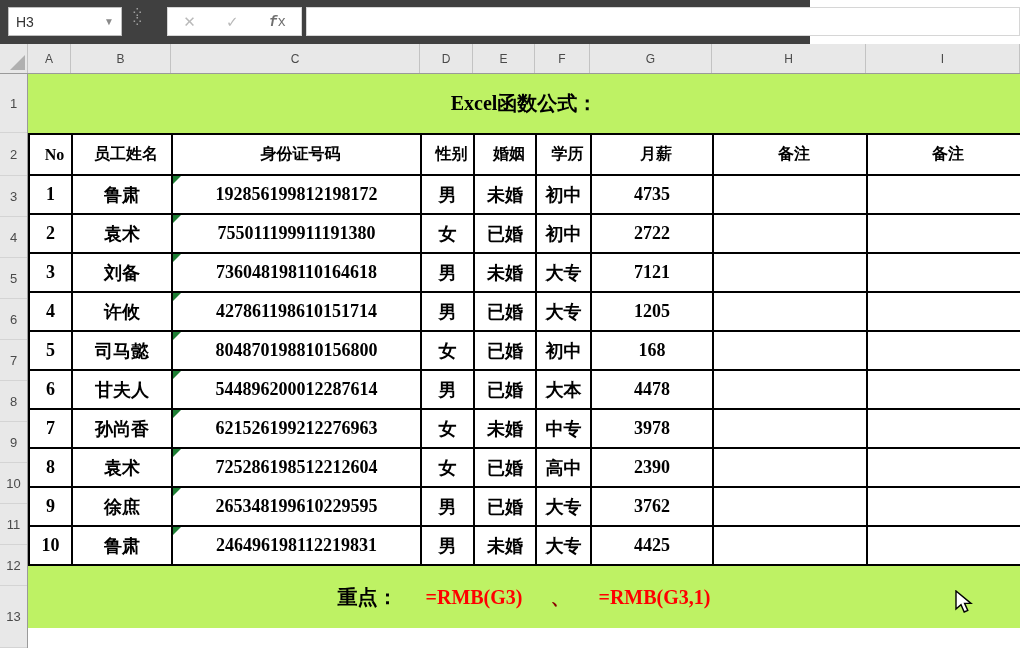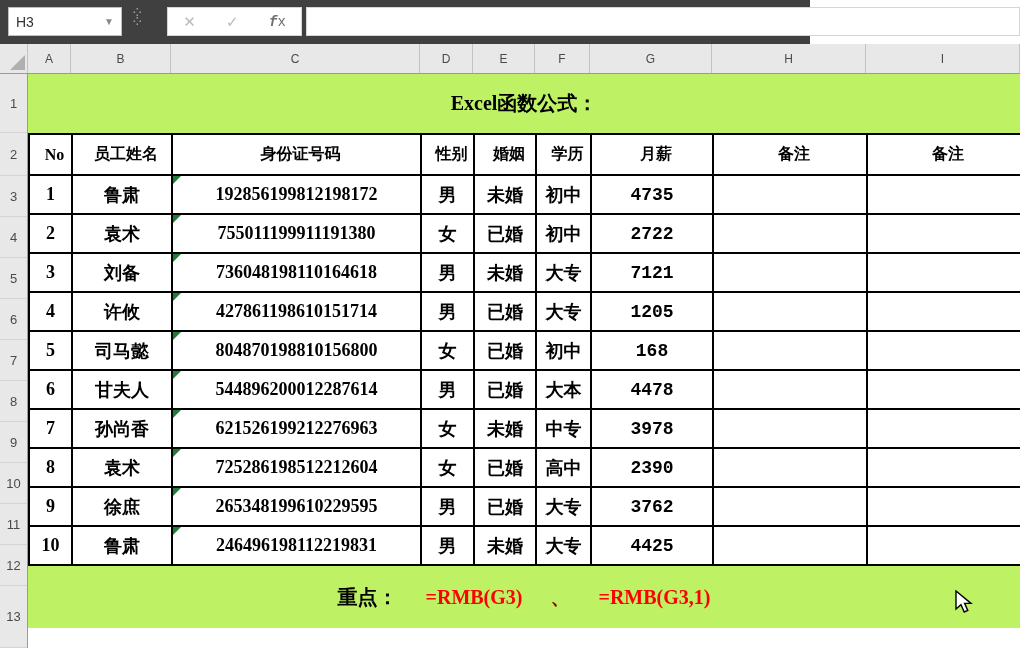--- a/index.html
+++ b/index.html
@@ -79,21 +79,21 @@
     border-collapse:collapse;table-layout:fixed;width:992px;
     font-family:"Liberation Serif","DejaVu Serif",serif;font-weight:bold;
   }
   table.grid td,table.grid th{
     border:2px solid #000;text-align:center;vertical-align:middle;
     padding:0;overflow:hidden;
   }
   table.grid th{font-size:16px;color:#000;height:39px;padding-left:8px;}
   table.grid td{font-size:18px;color:#000;height:37px;}
   td.c-id{font-size:19px;position:relative;}
-  td.c-salary{font-size:18px;font-family:Liberation Mono, monospace;}
+  td.c-salary{font-size:18px;}
   .tri-flag{
     position:absolute;left:0;top:0;width:0;height:0;
     border-right:8px solid transparent;border-top:8px solid #1e7e34;
   }
   .cell-text{position:relative;z-index:1;}
   
   .cursor{position:absolute;left:955px;top:590px;z-index:50;pointer-events:none;}
 </style>
 </head>
 <body>

